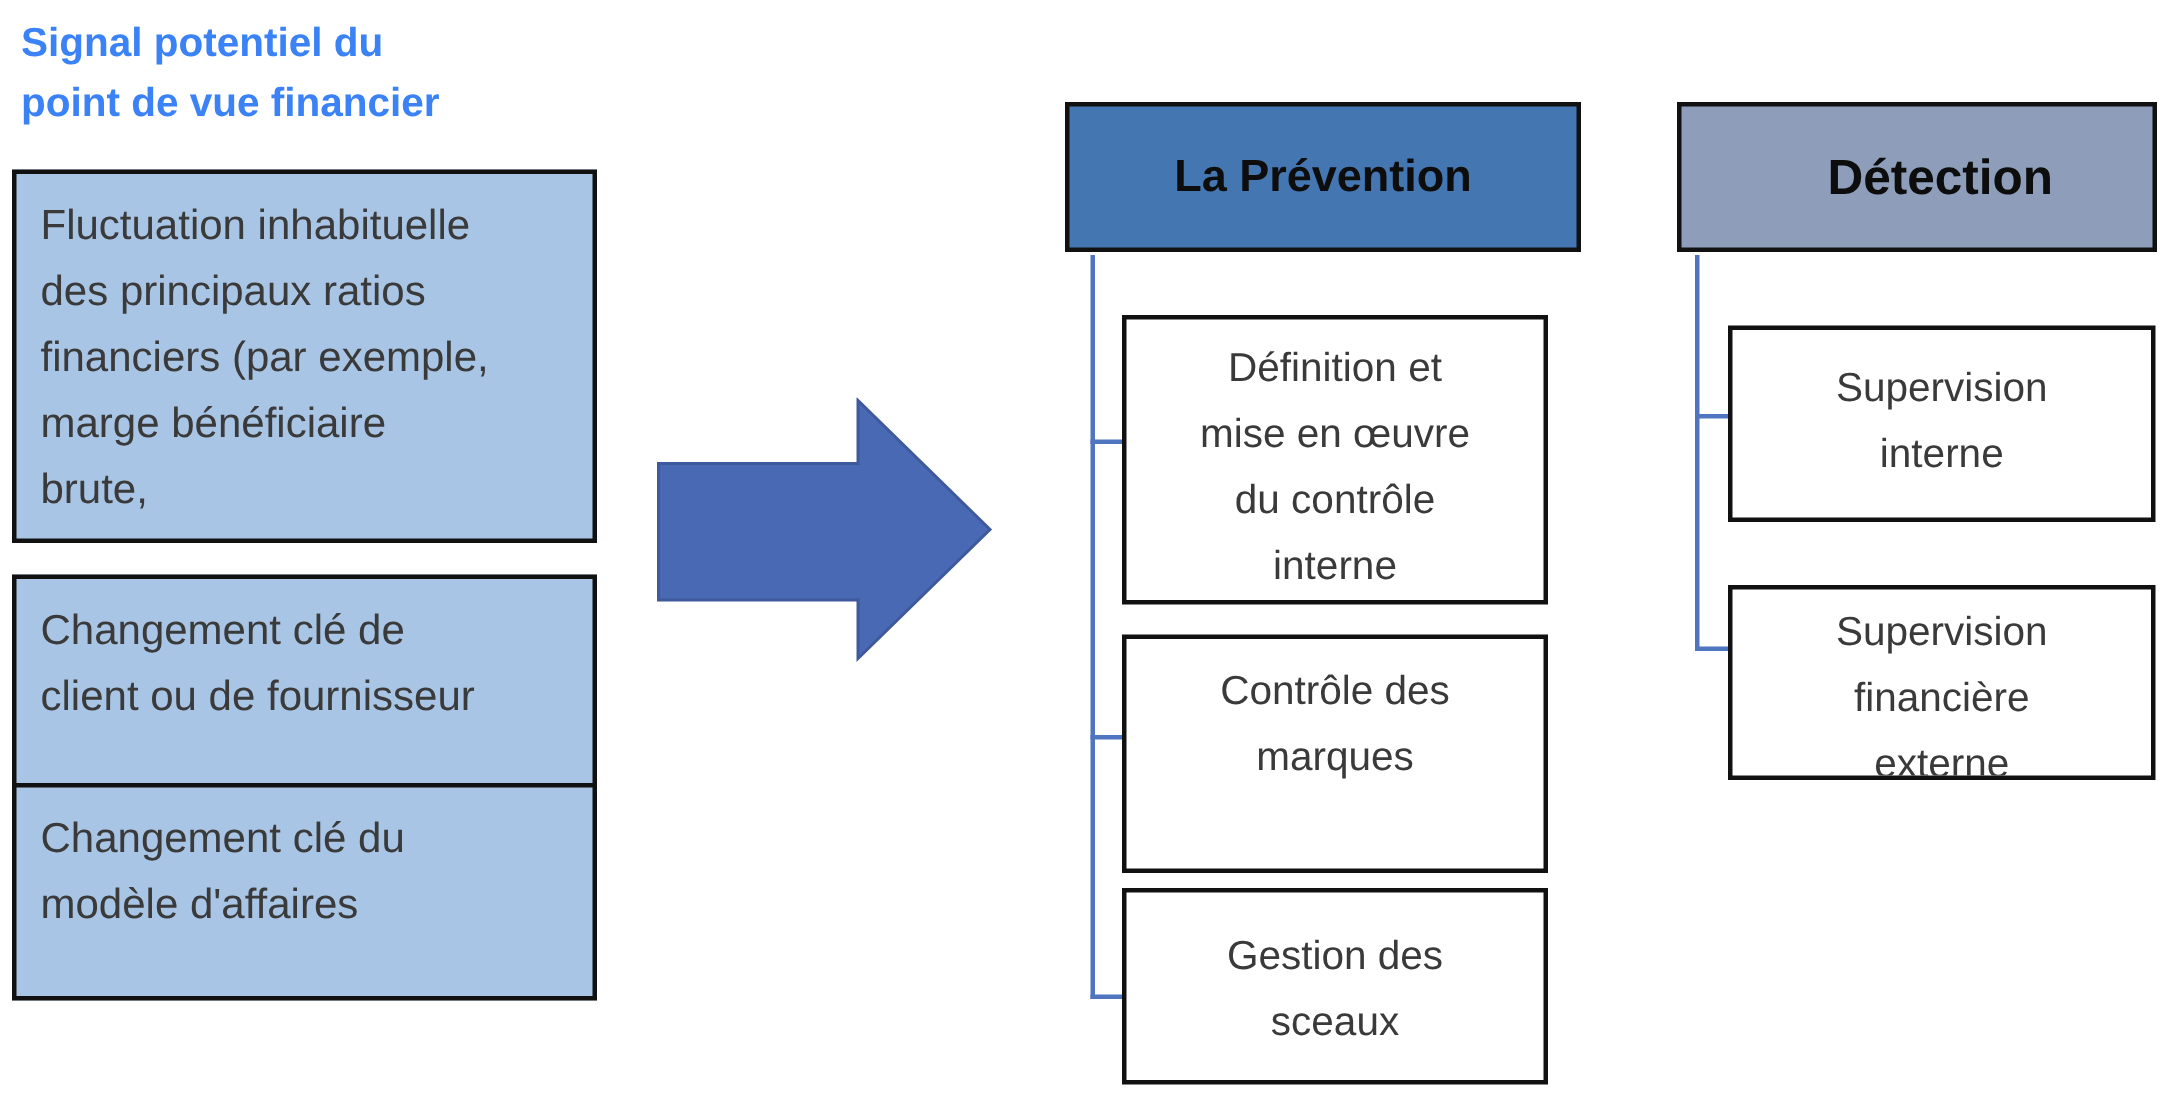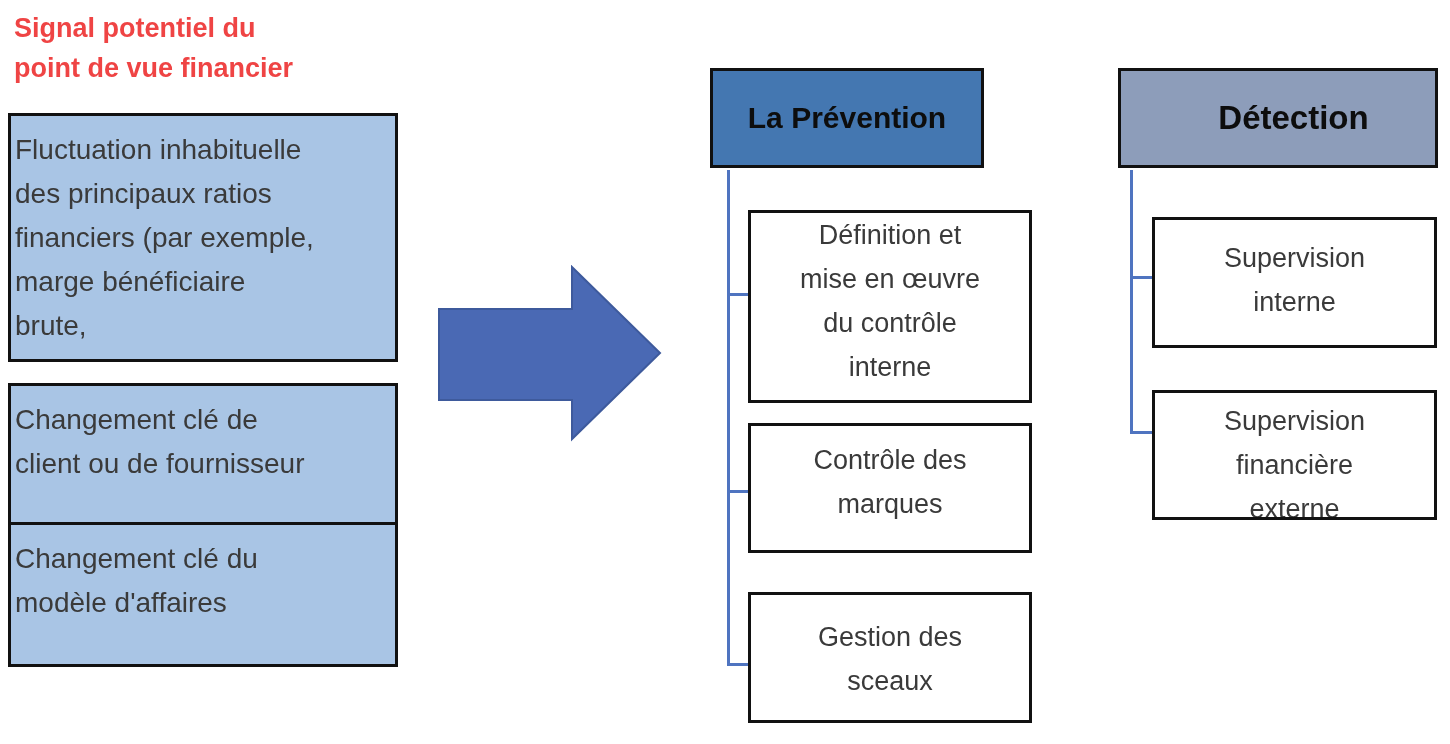--- a/index.html
+++ b/index.html
@@ -15,35 +15,35 @@
     background: #ffffff;
     overflow: hidden;
   }
   .title {
     position: absolute;
     left: 14px;
     top: 8px;
     width: 420px;
     font-size: 27px;
     font-weight: bold;
-    color: #ef4444;
+    color: #3b82f6;
     line-height: 40px;
     white-space: pre-line;
   }
   .lbox {
     position: absolute;
     left: 8px;
     width: 390px;
     box-sizing: border-box;
     background: var(--left-box-fill, #a9c5e5);
     border: 3px solid var(--box-border, #111111);
     color: var(--box-text, #333333);
     font-size: 28px;
     line-height: 44px;
-    padding: 12px 4px;
+    padding: 12px 16px;
     white-space: pre-line;
   }
   .lbox.b1 { top: 113px; height: 249px; }
   .lbox.b2 { top: 383px; height: 148px; }
   .lbox.b3 { top: 522px; height: 145px; }
 
   .arrow-svg {
     position: absolute;
     left: 438px;
     top: 265px;
@@ -56,21 +56,21 @@
     box-sizing: border-box;
     border: 3px solid var(--box-border, #111111);
     display: flex;
     align-items: center;
     justify-content: center;
     font-weight: bold;
     color: #0d0d0d;
   }
   .header.prev {
     left: 710px;
-    width: 274px;
+    width: 344px;
     background: var(--prevention-header-fill, #4477b1);
     font-size: 30px;
   }
   .header.det {
     left: 1118px;
     width: 320px;
     background: var(--detection-header-fill, #8d9dba);
     font-size: 33px;
     padding-left: 31px;
   }
@@ -80,22 +80,22 @@
     box-sizing: border-box;
     background: #ffffff;
     border: 3px solid var(--box-border, #111111);
     color: var(--box-text, #3f3f3f);
     font-size: 27px;
     line-height: 44px;
     text-align: center;
     white-space: pre-line;
     overflow: hidden;
   }
-  .wbox.pA { left: 748px; top: 210px; width: 284px; height: 193px; }
-  .wbox.pB { left: 748px; top: 423px; width: 284px; height: 130px; padding-top: 12px; }
+  .wbox.pA { left: 748px; top: 210px; width: 284px; height: 193px; padding-top: 10px; }
+  .wbox.pB { left: 748px; top: 423px; width: 284px; height: 159px; padding-top: 12px; }
   .wbox.pC { left: 748px; top: 592px; width: 284px; height: 131px; padding-top: 20px; }
   .wbox.dA { left: 1152px; top: 217px; width: 285px; height: 131px; padding-top: 16px; }
   .wbox.dB { left: 1152px; top: 390px; width: 285px; height: 130px; padding-top: 6px; }
 
   .conn {
     position: absolute;
     background: var(--connector, #4f74c0);
   }
   .conn.v-prev  { left: 727px;  top: 170px; width: 3px;  height: 496px; }
   .conn.h-prev1 { left: 727px;  top: 293px; width: 21px; height: 3px; }

